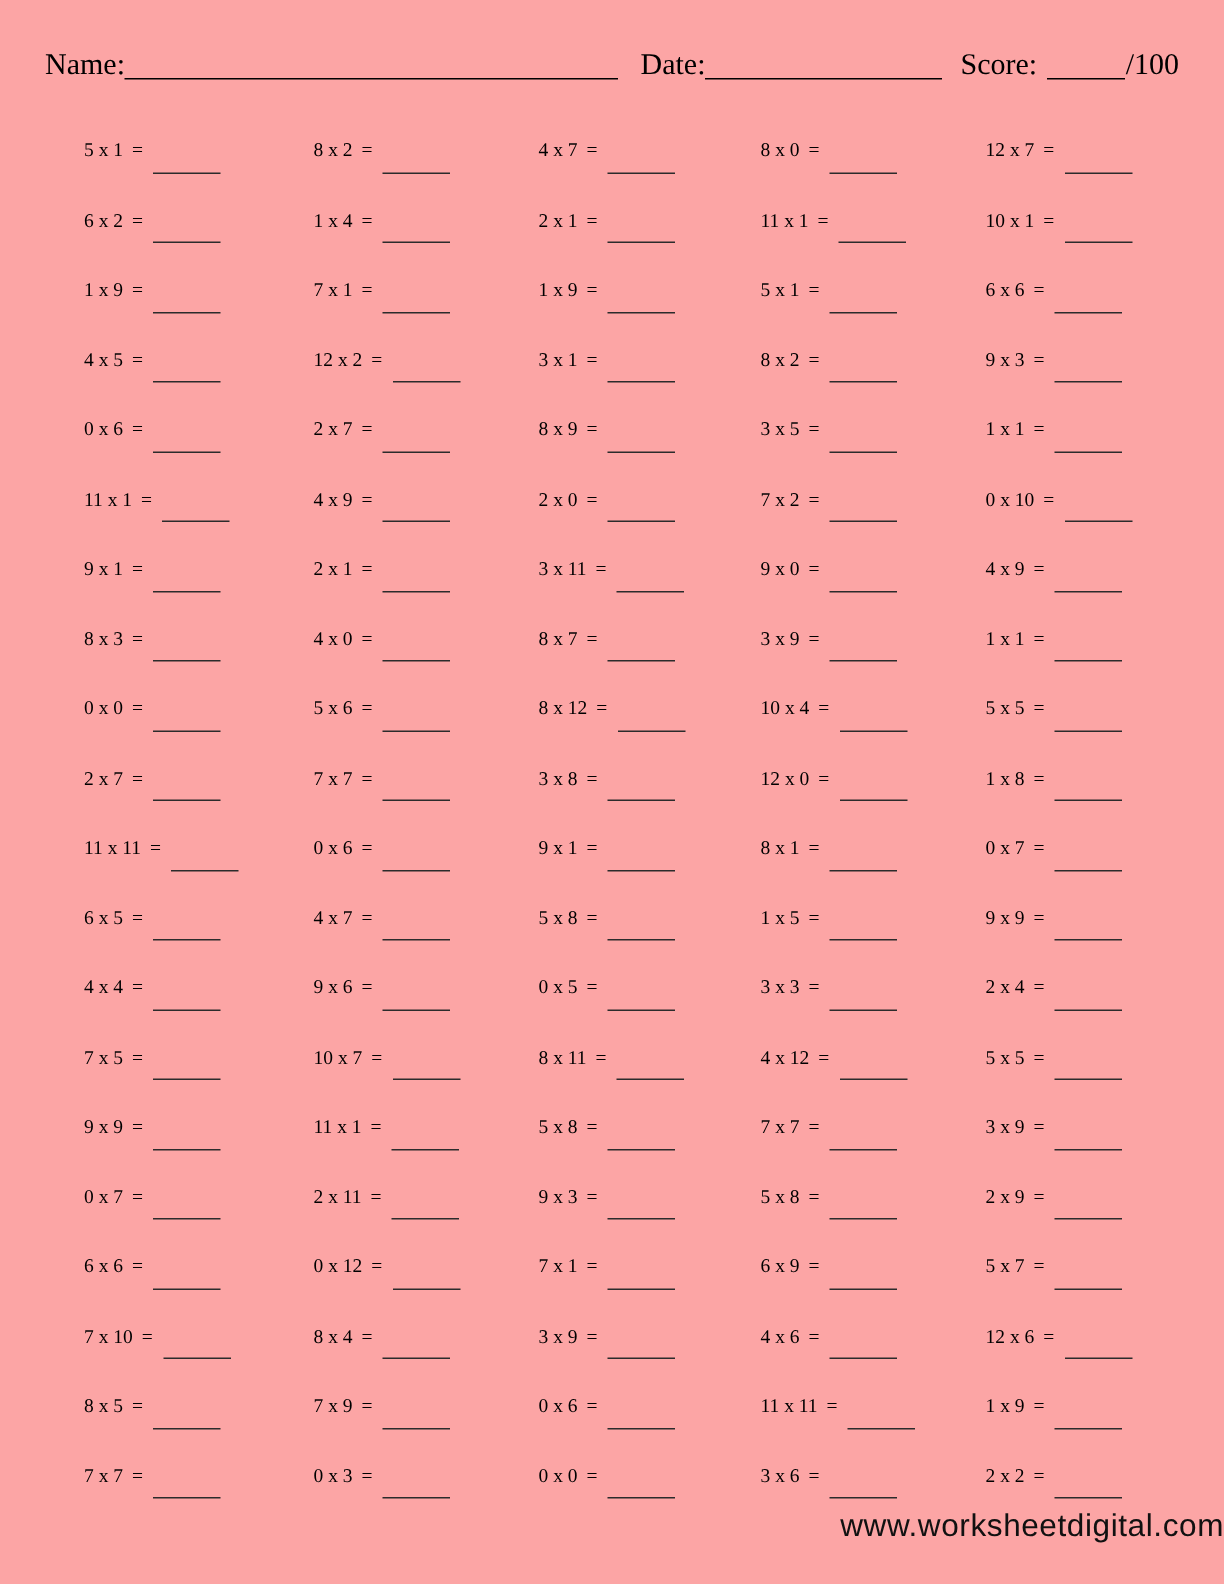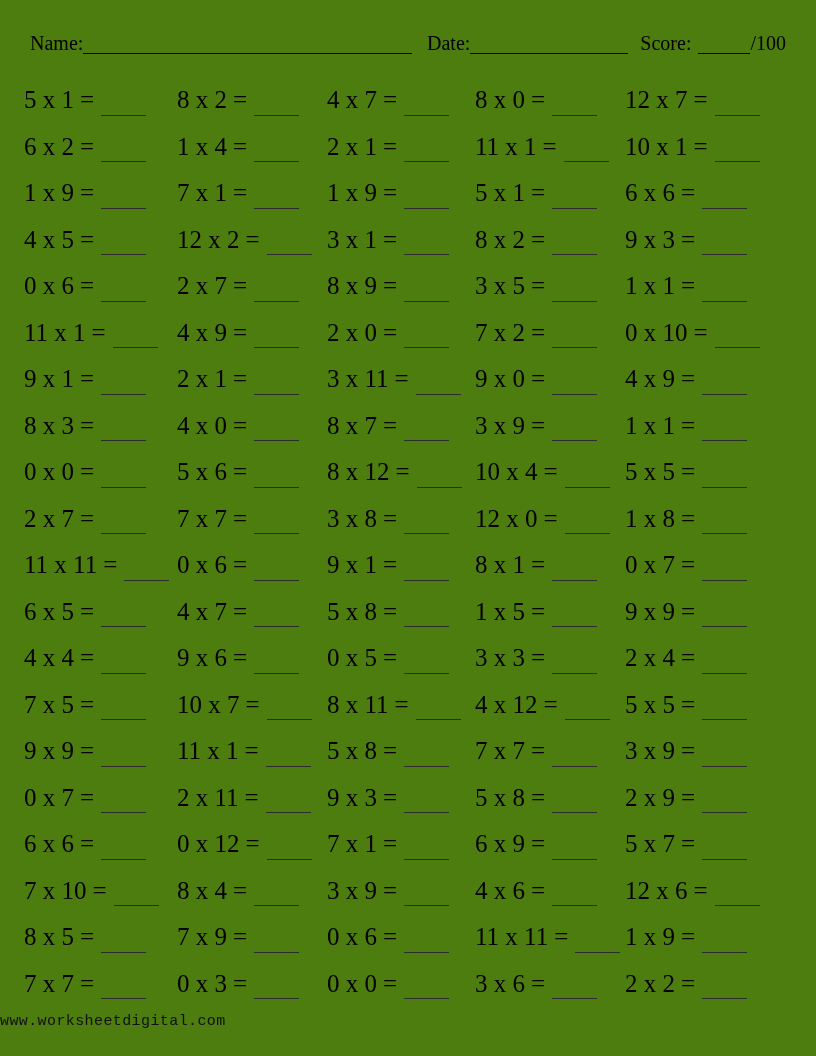--- a/index.html
+++ b/index.html
@@ -4,21 +4,21 @@
 <style>
   html, body {
     margin: 0;
     padding: 0;
     background: #ffffff;
   }
   .page {
     position: relative;
     width: 816px;
     height: 1056px;
-    background: #4d7c0f;
+    background: #fca5a5;
     color: #000000;
     font-family: "Liberation Serif", "DejaVu Serif", serif;
     overflow: hidden;
     box-sizing: border-box;
   }
   
   .header {
     display: flex;
     align-items: baseline;
     padding: 30px 30px 0 30px;
@@ -34,23 +34,23 @@
     top: 4px;
   }
   .name-line { flex: 1 1 auto; margin-right: 15px; }
   .date-line { width: 158px; margin-right: 12px; }
   .score-line { width: 52px; margin-left: 7px; }
   
   .problems {
     display: grid;
     grid-template-columns: 153px 150px 148px 150px 1fr;
     grid-auto-rows: 46.5px;
-    padding: 0 20px 0 24px;
+    padding: 0 20px 0 56px;
     margin-top: 21px;
-    font-size: 25px;
+    font-size: 13px;
   }
   .problem {
     display: flex;
     align-items: center;
     white-space: nowrap;
   }
   .eq { margin-left: 6px; }
   .blank {
     display: inline-block;
     width: 45px;
@@ -59,23 +59,23 @@
     margin-left: 7px;
     position: relative;
     top: 7px;
   }
   
   .footer {
     position: absolute;
     left: 0;
     right: 0;
     bottom: 26px;
-    text-align: left;
-    font-family: Liberation Mono, monospace;
-    font-size: 15px;
+    text-align: right;
+    font-family: Liberation Sans, sans-serif;
+    font-size: 21px;
     letter-spacing: 0.4px;
     color: #111111;
   }
 </style>
 </head>
 <body>
 
 <div class="page">
 
   <header class="header">

